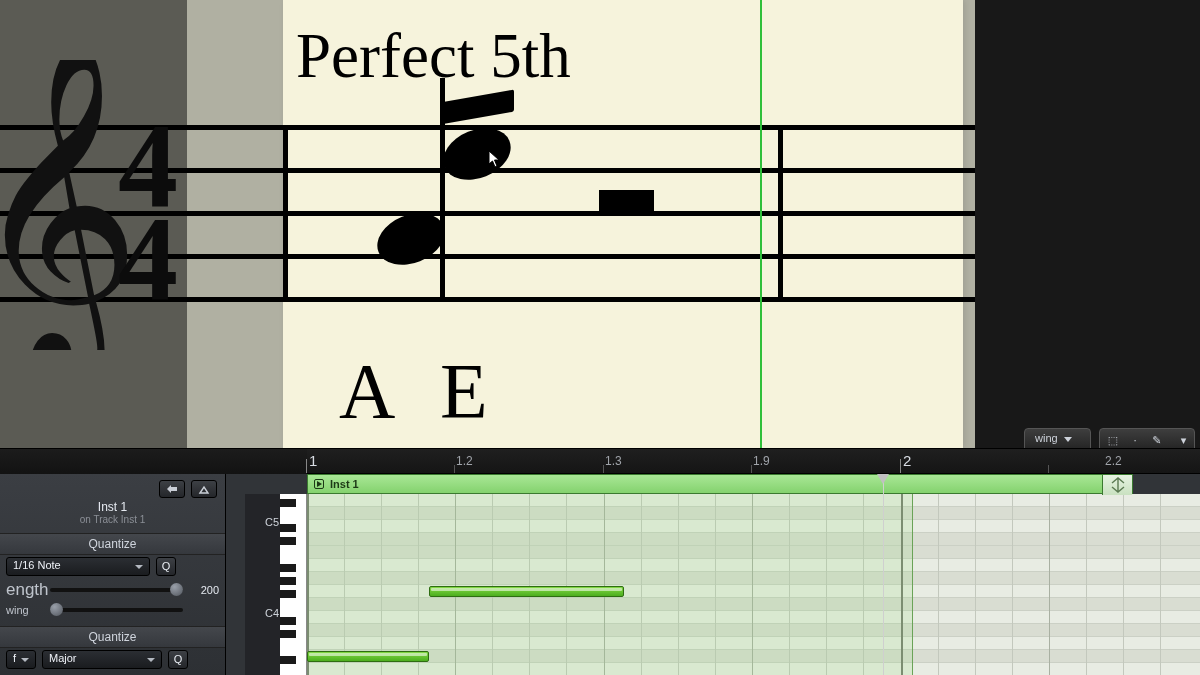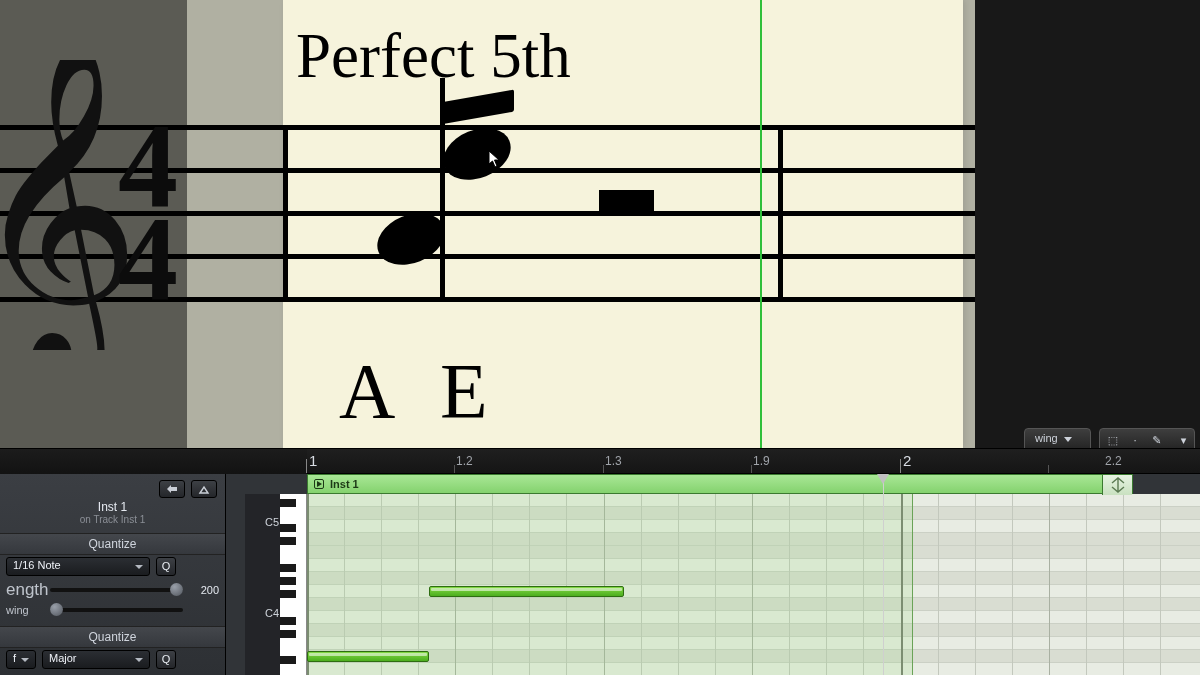--- a/index.html
+++ b/index.html
@@ -233,21 +233,21 @@
     <span style="width:34px;color:#bfc4cc;font-size:11px;">wing</span>
     <div class="slider">
         <div class="slider-knob" style="left:0;"></div>
       </div>
     <span style="width:26px;"></span>
   </div>
 
   <div class="insp-section" style="background:linear-gradient(#44474c,#35383d);border-top:1px solid #222;border-bottom:1px solid #222;margin-top:8px; text-align:center;">Quantize</div>
   <div class="insp-row">
     <div class="dropdown" style="width:30px;"><span>f</span></div>
-    <div class="dropdown" style="width:108px;"><span>Major</span></div>
+    <div class="dropdown" style="width:120px;"><span>Major</span></div>
     <div class="q-btn">Q</div>
   </div>
 </div>
 
 <div class="divider-v"></div>
 
 <div class="piano-roll">
 
   <div class="key-label-col">
     <span class="oct-label" style="top:22px;">C5</span>

